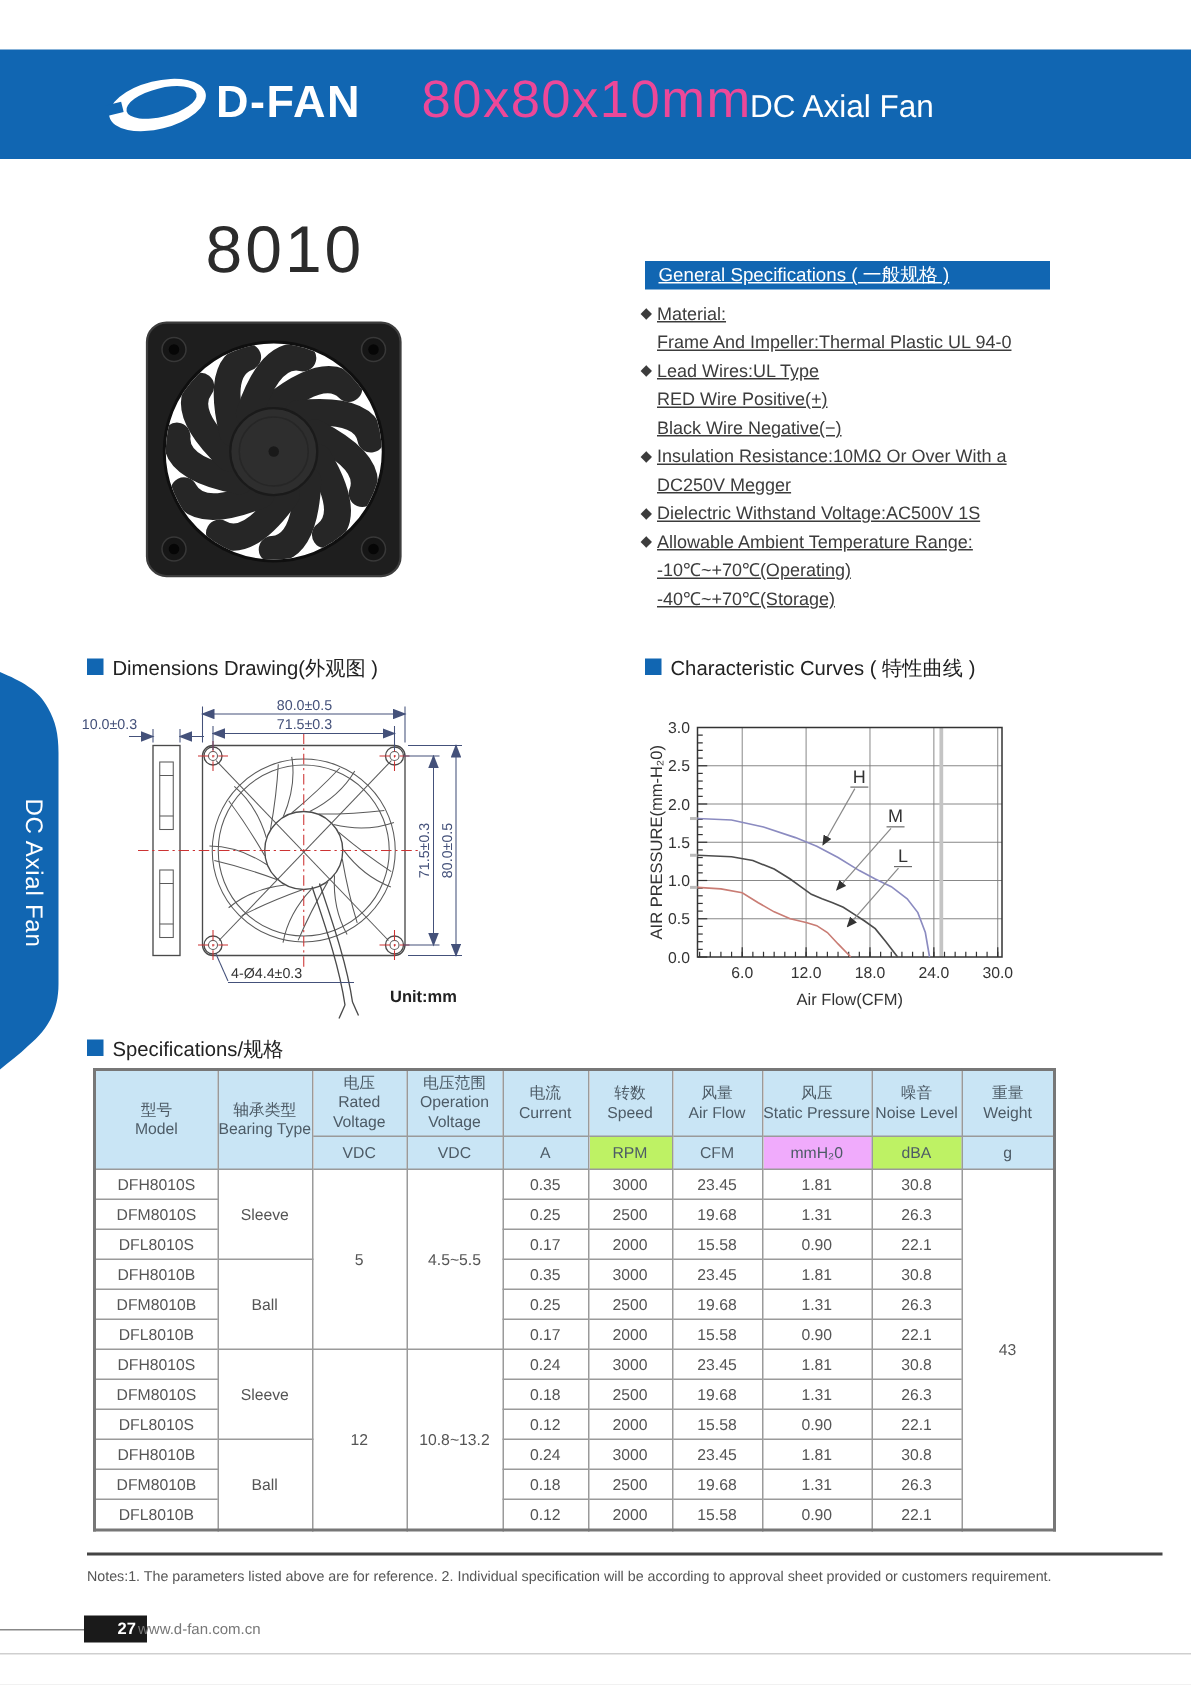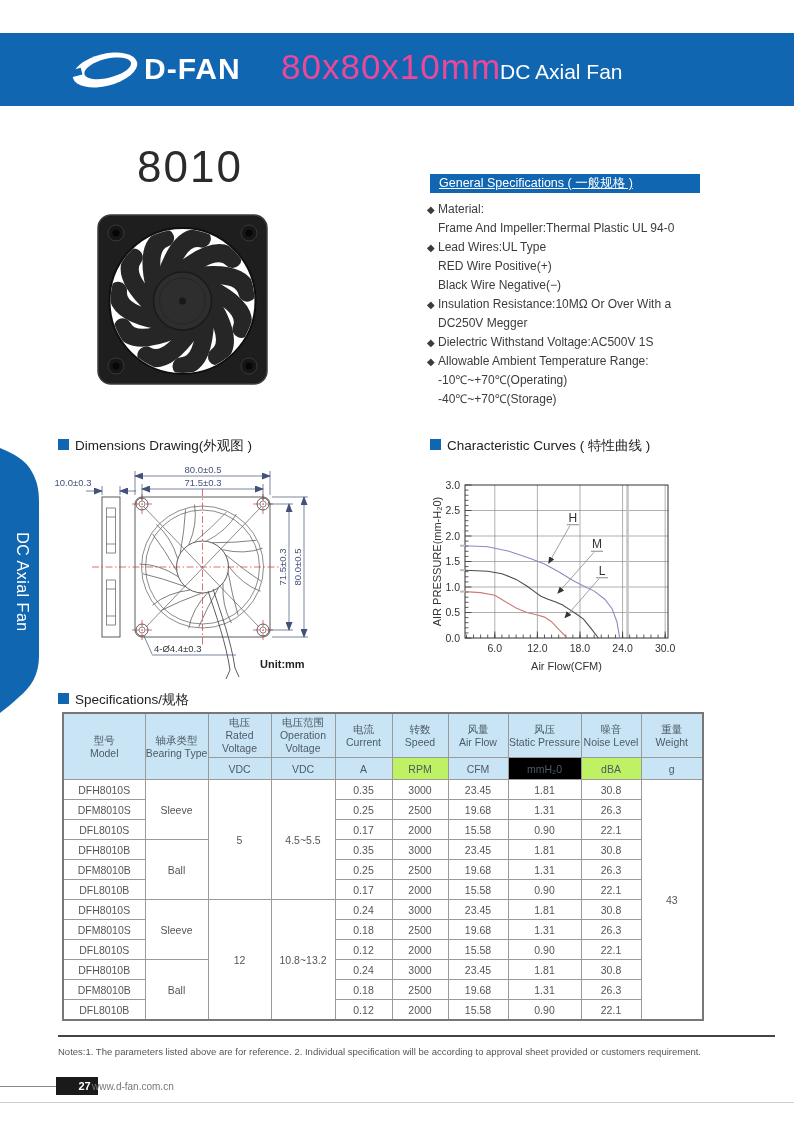--- a/index.html
+++ b/index.html
@@ -15,21 +15,21 @@
 
   
   .sidetab{left:0;top:440px;}
 
   .model-heading{left:137px;top:142px;font-size:44px;color:#2b2b2b;letter-spacing:2px;}
 
   
   .gs-bar{left:430px;top:174px;width:270px;height:19px;background:#1166b2;color:#fff;
           font-size:12.5px;line-height:19px;padding-left:9px;box-sizing:border-box;text-decoration:underline;}
   .spec-list{left:427px;top:200px;width:360px;font-size:12px;color:#3c3c3c;}
-  .spec-line{height:19px;line-height:19px;white-space:nowrap;}
+  .spec-line{height:19px;line-height:19px;white-space:nowrap;text-decoration:underline;}
   .spec-line .diamond{display:inline-block;width:11px;font-size:10px;vertical-align:top;}
   .spec-line.nobul{padding-left:11px;}
 
   
   .sec-title{font-size:13.5px;color:#222;}
   .sec-title .sq{display:inline-block;width:11px;height:11px;background:#1166b2;margin-right:6px;}
 
   
   svg text{font-family:"Liberation Sans", sans-serif;}
   .xlab,.ylab{font-size:10.5px;fill:#333;}
@@ -401,21 +401,21 @@
             <th class="hmain">风压<br>Static Pressure</th>
             <th class="hmain">噪音<br>Noise Level</th>
             <th class="hmain">重量<br>Weight</th>
           </tr>
           <tr>
             <td class="hunit" style="background:#c9e5f5;color:#4d5b66;">VDC</td>
             <td class="hunit" style="background:#c9e5f5;color:#4d5b66;">VDC</td>
             <td class="hunit" style="background:#c9e5f5;color:#4d5b66;">A</td>
             <td class="hunit" style="background:#bef264;color:#4d5b66;">RPM</td>
             <td class="hunit" style="background:#c9e5f5;color:#4d5b66;">CFM</td>
-            <td class="hunit" style="background:#000000;color:#4d5b66;">mmH₂0</td>
+            <td class="hunit" style="background:#f0abfc;color:#4d5b66;">mmH₂0</td>
             <td class="hunit" style="background:#bef264;color:#4d5b66;">dBA</td>
             <td class="hunit" style="background:#c9e5f5;color:#4d5b66;">g</td>
           </tr>
         </thead>
         <tbody>
           <tr>
             <td>DFH8010S</td>
             <td rowspan="3">Sleeve</td>
             <td rowspan="6">5</td>
             <td rowspan="6">4.5~5.5</td>

